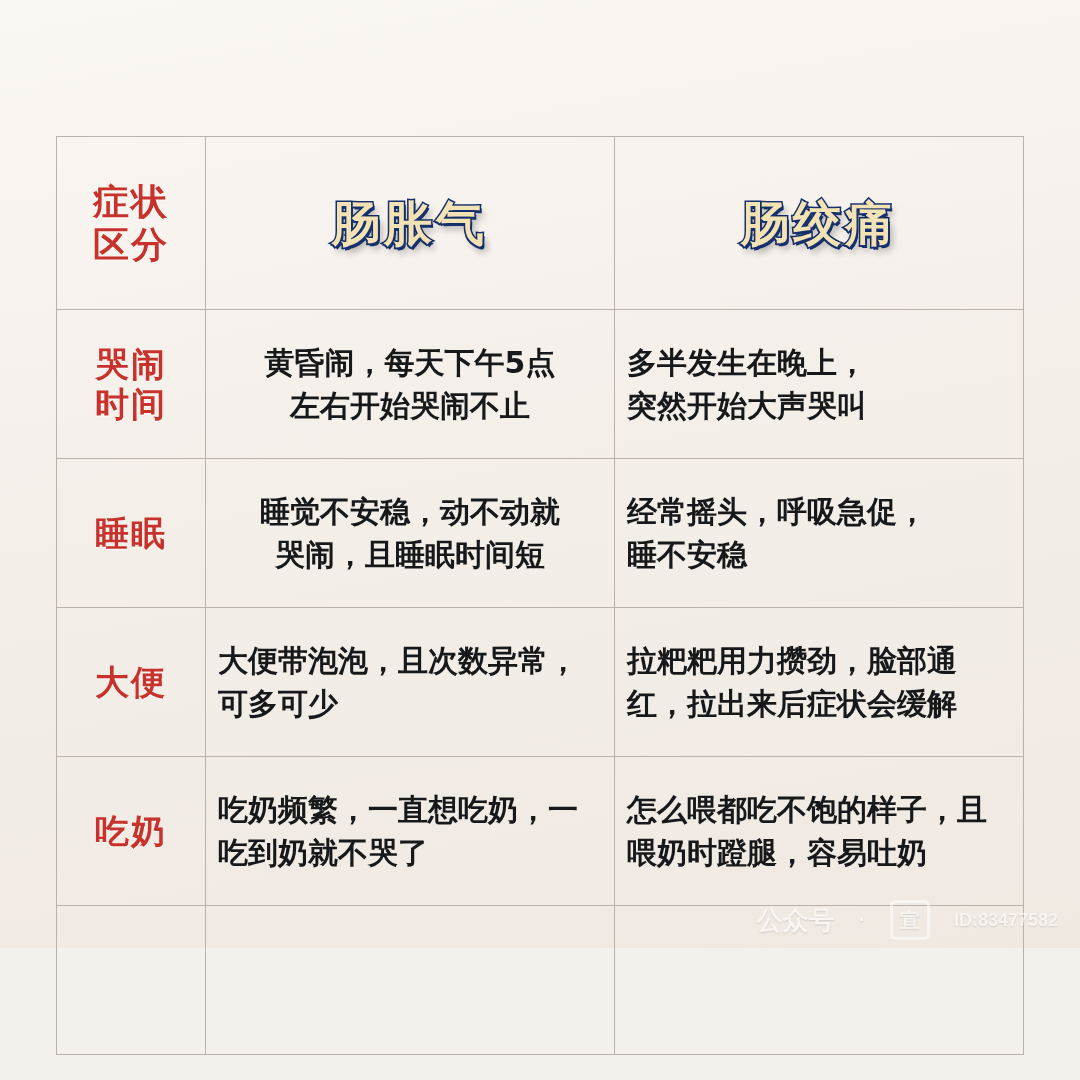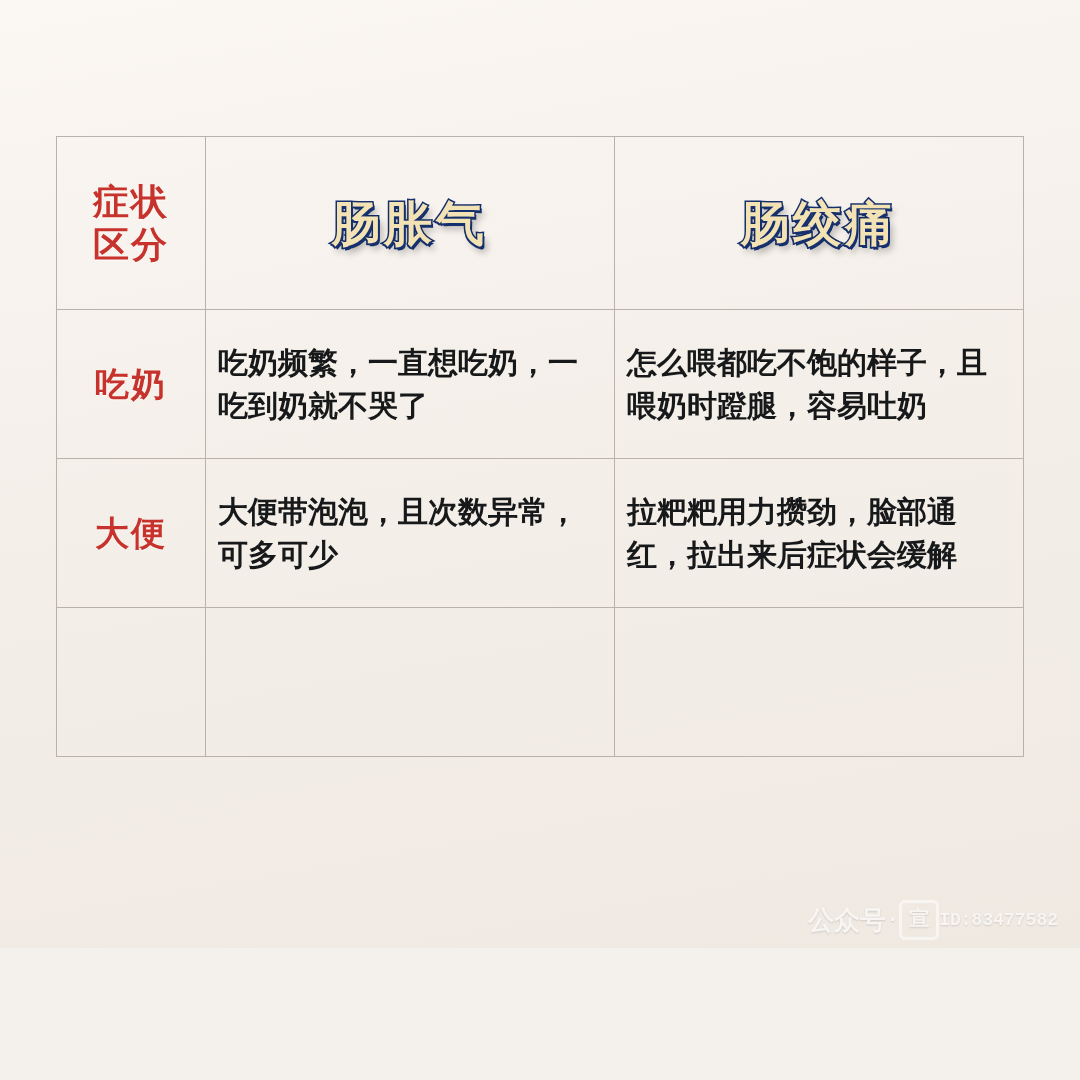--- a/index.html
+++ b/index.html
@@ -83,27 +83,27 @@
   }
   .center .cell-text { text-align: center; }
   .left .cell-text { text-align: left; }
   .body-row td { height: 128px; }
   .watermark {
     position: absolute;
     right: 22px;
     bottom: 8px;
     display: flex;
     align-items: center;
-    gap: 0;
+    gap: 24px;
     opacity: 0.55;
     color: #ffffff;
     font-size: 26px;
     font-weight: bold;
     text-shadow: 0 1px 2px rgba(0,0,0,0.25);
-    font-family: Liberation Mono, monospace;
+    font-family: Liberation Sans, sans-serif;
   }
   .wm-badge {
     width: 34px;
     height: 34px;
     border: 3px solid #ffffff;
     border-radius: 6px;
     display: flex;
     align-items: center;
     justify-content: center;
     font-size: 20px;
@@ -129,47 +129,74 @@
 区分</div>
           </td>
           <td>
             <div class="hdr-title">肠胀气</div>
           </td>
           <td>
             <div class="hdr-title">肠绞痛</div>
           </td>
         </tr>
 
-
+        <tr class="body-row">
+          <td>
+            <div class="rowlabel">哭闹
+时间</div>
+          </td>
+          <td class="center">
+            <div class="cell-text">黄昏闹，每天下午5点
+左右开始哭闹不止</div>
+          </td>
+          <td class="left">
+            <div class="cell-text">多半发生在晚上，
+突然开始大声哭叫</div>
+          </td>
+        </tr>
+
+        <tr class="body-row">
+          <td>
+            <div class="rowlabel">睡眠</div>
+          </td>
+          <td class="center">
+            <div class="cell-text">睡觉不安稳，动不动就
+哭闹，且睡眠时间短</div>
+          </td>
+          <td class="left">
+            <div class="cell-text">经常摇头，呼吸急促，
+睡不安稳</div>
+          </td>
+        </tr>
+
+        <tr class="body-row">
+          <td>
+            <div class="rowlabel">大便</div>
+          </td>
+          <td class="left">
+            <div class="cell-text">大便带泡泡，且次数异常，
+可多可少</div>
+          </td>
+          <td class="left">
+            <div class="cell-text">拉粑粑用力攒劲，脸部通
+红，拉出来后症状会缓解</div>
+          </td>
+        </tr>
 
         <tr class="body-row">
           <td>
             <div class="rowlabel">吃奶</div>
           </td>
           <td class="left">
             <div class="cell-text">吃奶频繁，一直想吃奶，一
 吃到奶就不哭了</div>
           </td>
           <td class="left">
             <div class="cell-text">怎么喂都吃不饱的样子，且
 喂奶时蹬腿，容易吐奶</div>
-          </td>
-        </tr>
-
-        <tr class="body-row">
-          <td>
-            <div class="rowlabel">大便</div>
-          </td>
-          <td class="left">
-            <div class="cell-text">大便带泡泡，且次数异常，
-可多可少</div>
-          </td>
-          <td class="left">
-            <div class="cell-text">拉粑粑用力攒劲，脸部通
-红，拉出来后症状会缓解</div>
           </td>
         </tr>
 
 
         <tr class="body-row">
           <td>
             
           </td>
           <td class="left">
             

